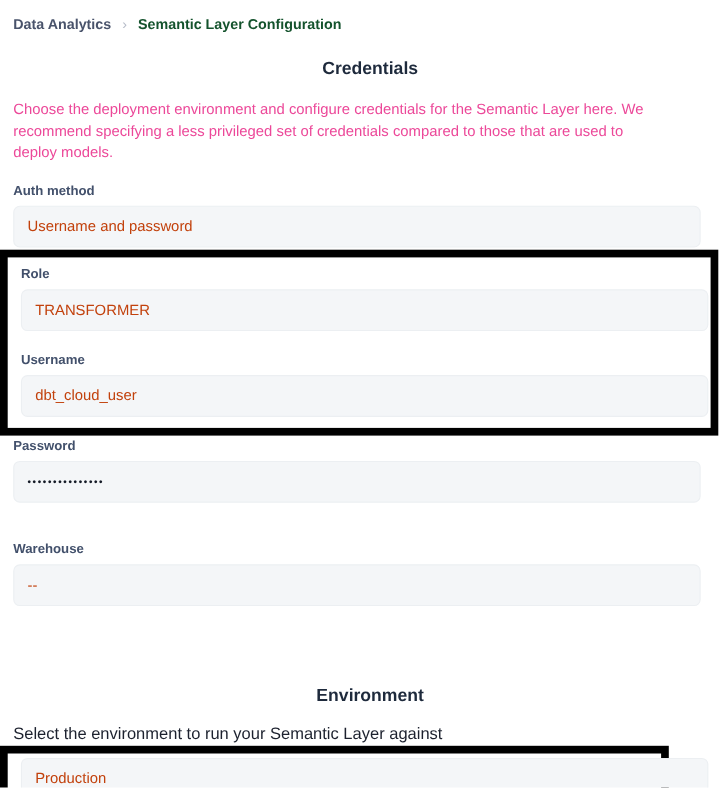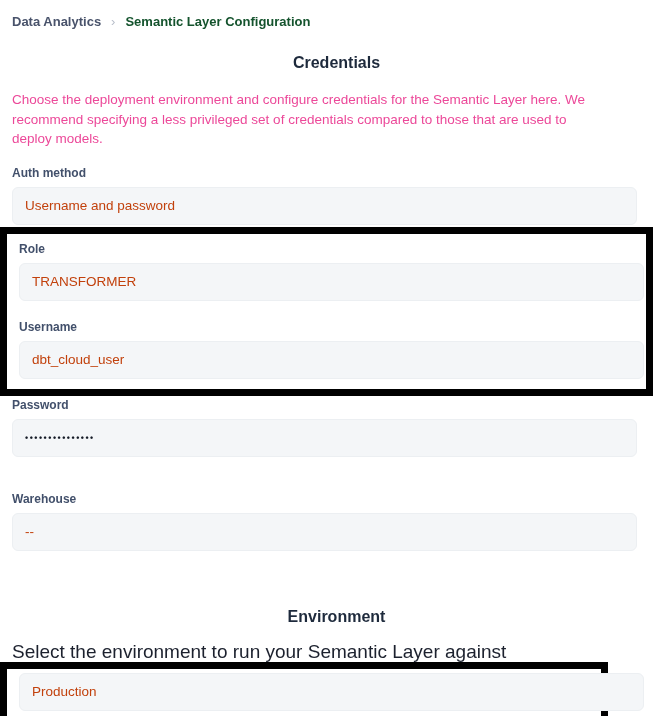--- a/index.html
+++ b/index.html
@@ -73,24 +73,24 @@
   }
   .hl-box-credentials .group { margin-left: 7px; }
   .hl-box-environment {
     margin-top: 2px;
     width: 608px;
     padding: 4px 1px 12px 5px;
   }
   .hl-box-environment .group { margin-left: 7px; }
   .inner-gap { height: 20px; }
 
-  .env-title { margin-top: 54px; }
+  .env-title { margin-top: 70px; }
   .env-description {
     margin: 15px 0 0 12px;
-    font-size: 19px; line-height: 16px; color: #1c212e;
+    font-size: 15px; line-height: 16px; color: #1c212e;
   }
 </style>
 </head>
 <body>
 
 <div class="page">
 
   <nav class="breadcrumb">
     <span class="crumb-link">Data Analytics</span>
     <span class="crumb-sep">›</span>

